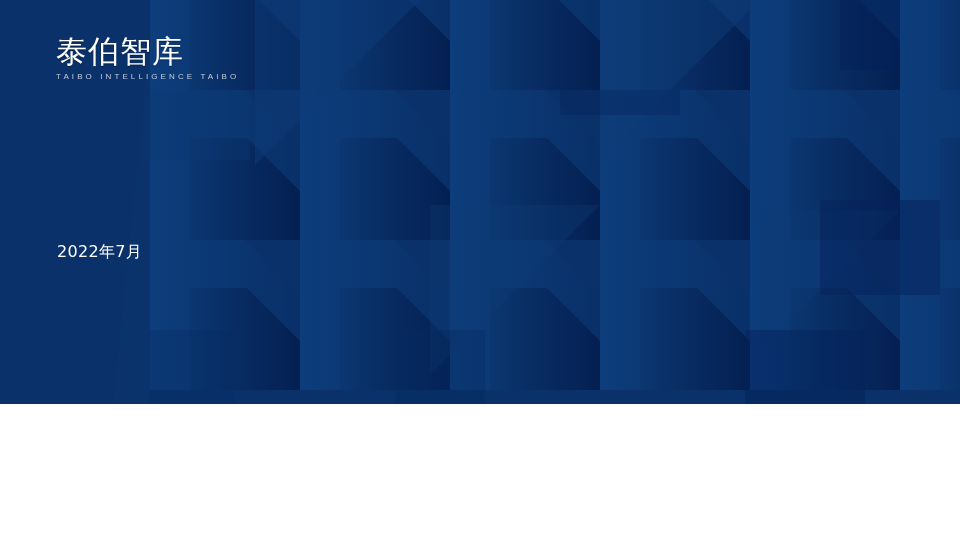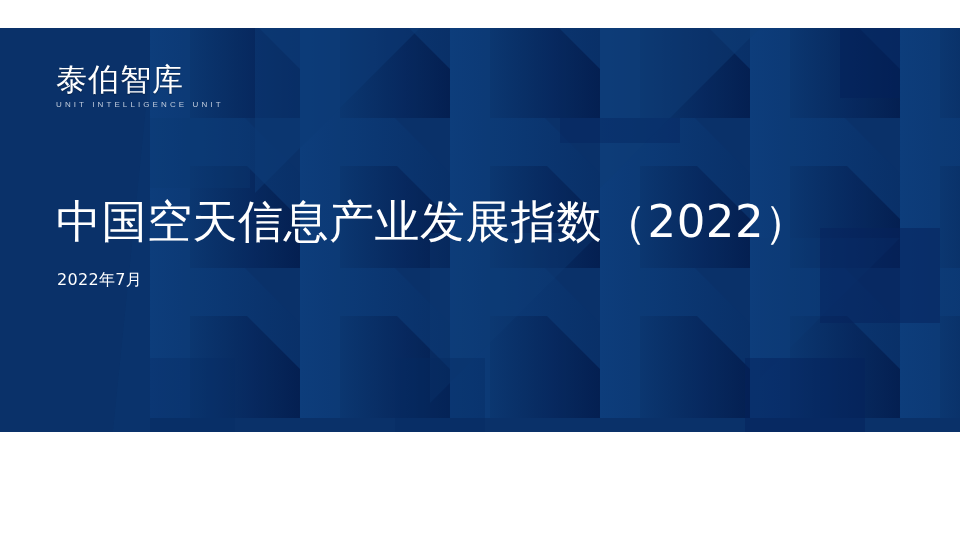--- a/index.html
+++ b/index.html
@@ -1,21 +1,21 @@
 <!DOCTYPE html>
 <html><head>
 <meta charset="utf-8">
 <style>
   html,body{margin:0;padding:0;background:#fff;}
   body{
     width:960px;height:540px;overflow:hidden;
     font-family:"Liberation Sans","DejaVu Sans",sans-serif;
     -webkit-font-smoothing:antialiased;
   }
-  .slide{position:relative;width:960px;height:404px;background:#ffffff;overflow:hidden;margin-top:28px;}
+  .slide{position:relative;width:960px;height:404px;background:#ffffff;overflow:hidden;}
 
   
   .hero{position:absolute;left:0;top:0;width:960px;height:433px;background:#0a3169;overflow:hidden;}
 
   .pattern{position:absolute;inset:0;}
   .pattern svg{display:block;width:960px;height:433px;}
 
   
   .rule{position:absolute;left:0;top:433px;width:960px;height:10px;background:#b23a48;}
   .rule-soft{position:absolute;left:0;top:443px;width:960px;height:2px;background:#e6c3c8;}
@@ -118,24 +118,23 @@
         <rect x="150" y="90" width="100" height="70" fill="#0c3a74" opacity="0.35"></rect>
 
         <rect x="0" y="0" width="150" height="433" fill="#0a3169"></rect>
 
         <path d="M150 40 L150 433 L110 433 Z" fill="#0c3873" opacity="0.35"></path>
       </svg>
     </div>
 
     <div class="logo">
       <div class="logo-cn">泰伯智库</div>
-      <div class="logo-en">UNIT INTELLIGENCE UNIT</div>
+      <div class="logo-en">TAIBO INTELLIGENCE TAIBO</div>
     </div>
 
-    <div class="title">中国空天信息产业发展指数（2022）</div>
     <div class="subtitle">2022年7月</div>
 
   </div>
 
   <div class="rule"></div>
   <div class="rule-soft"></div>
 
   <div class="footer">
     
     

